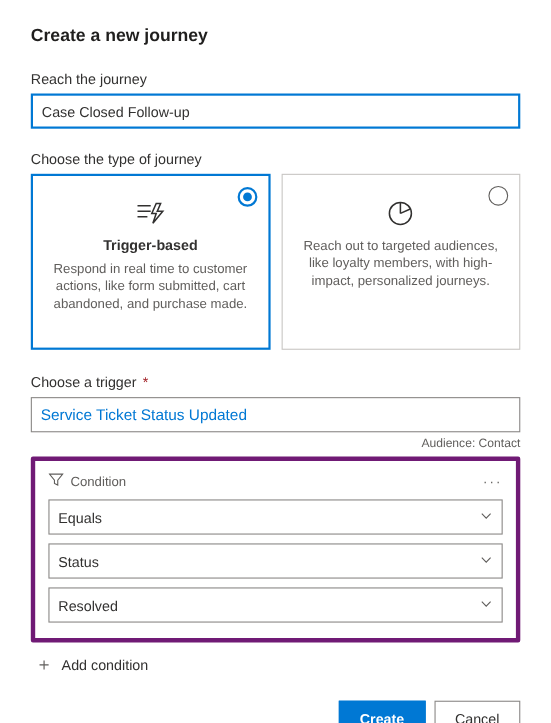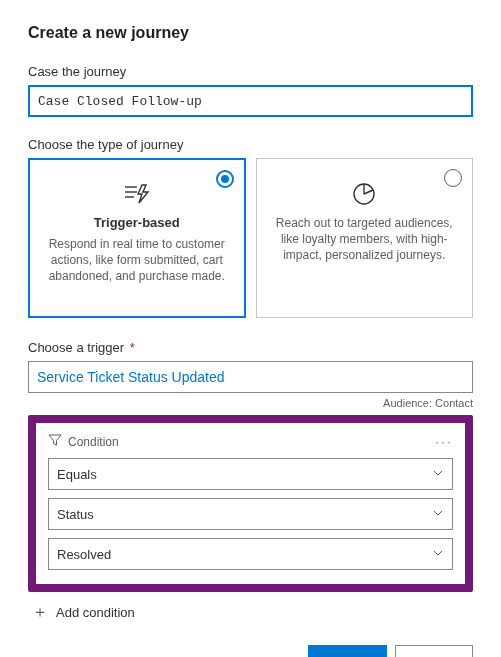--- a/index.html
+++ b/index.html
@@ -23,21 +23,21 @@
       color: #323130;
       margin-bottom: 6px;
     }
     .section-label .req { color: #a4262c; margin-left: 2px; }
     .name-input {
       width: 100%;
       height: 32px;
       border: 2px solid #0078d4;
       padding: 0 8px;
       font-size: 13px;
-      font-family: Liberation Mono, monospace;
+      font-family: Liberation Sans, sans-serif;
       color: #323130;
       outline: none;
       margin-bottom: 20px;
     }
     .journey-types {
       display: flex;
       gap: 10px;
       margin-bottom: 22px;
     }
     .journey-card {
@@ -100,21 +100,21 @@
       background: #fff;
     }
     .audience-line {
       text-align: right;
       font-size: 11px;
       color: #605e5c;
       margin-top: 4px;
       margin-bottom: 6px;
     }
     .condition-block {
-      border: 8px solid #701a75;
+      border: 4px solid #701a75;
       border-radius: 2px;
       padding: 10px 12px 14px;
       margin-bottom: 10px;
     }
     .condition-header {
       display: flex;
       align-items: center;
       gap: 6px;
       margin-bottom: 8px;
       color: #605e5c;
@@ -179,21 +179,21 @@
       font-weight: 600;
     }
   </style>
 </head>
 <body>
 
 
 
 <h1 class="page-title">Create a new journey</h1>
 
-<div class="section-label">Case the journey</div>
+<div class="section-label">Reach the journey</div>
 <input class="name-input" type="text" value="Case Closed Follow-up" style="">
 
 <div class="section-label">Choose the type of journey</div>
 <div class="journey-types">
   <div class="journey-card selected">
     <div class="radio-circle"></div>
     <div class="card-icon">
       <svg width="30" height="24" viewBox="0 0 30 24">
         <line x1="3" y1="5" x2="15" y2="5" stroke="#323130" stroke-width="1.4"></line>
         <line x1="3" y1="10" x2="15" y2="10" stroke="#323130" stroke-width="1.4"></line>

